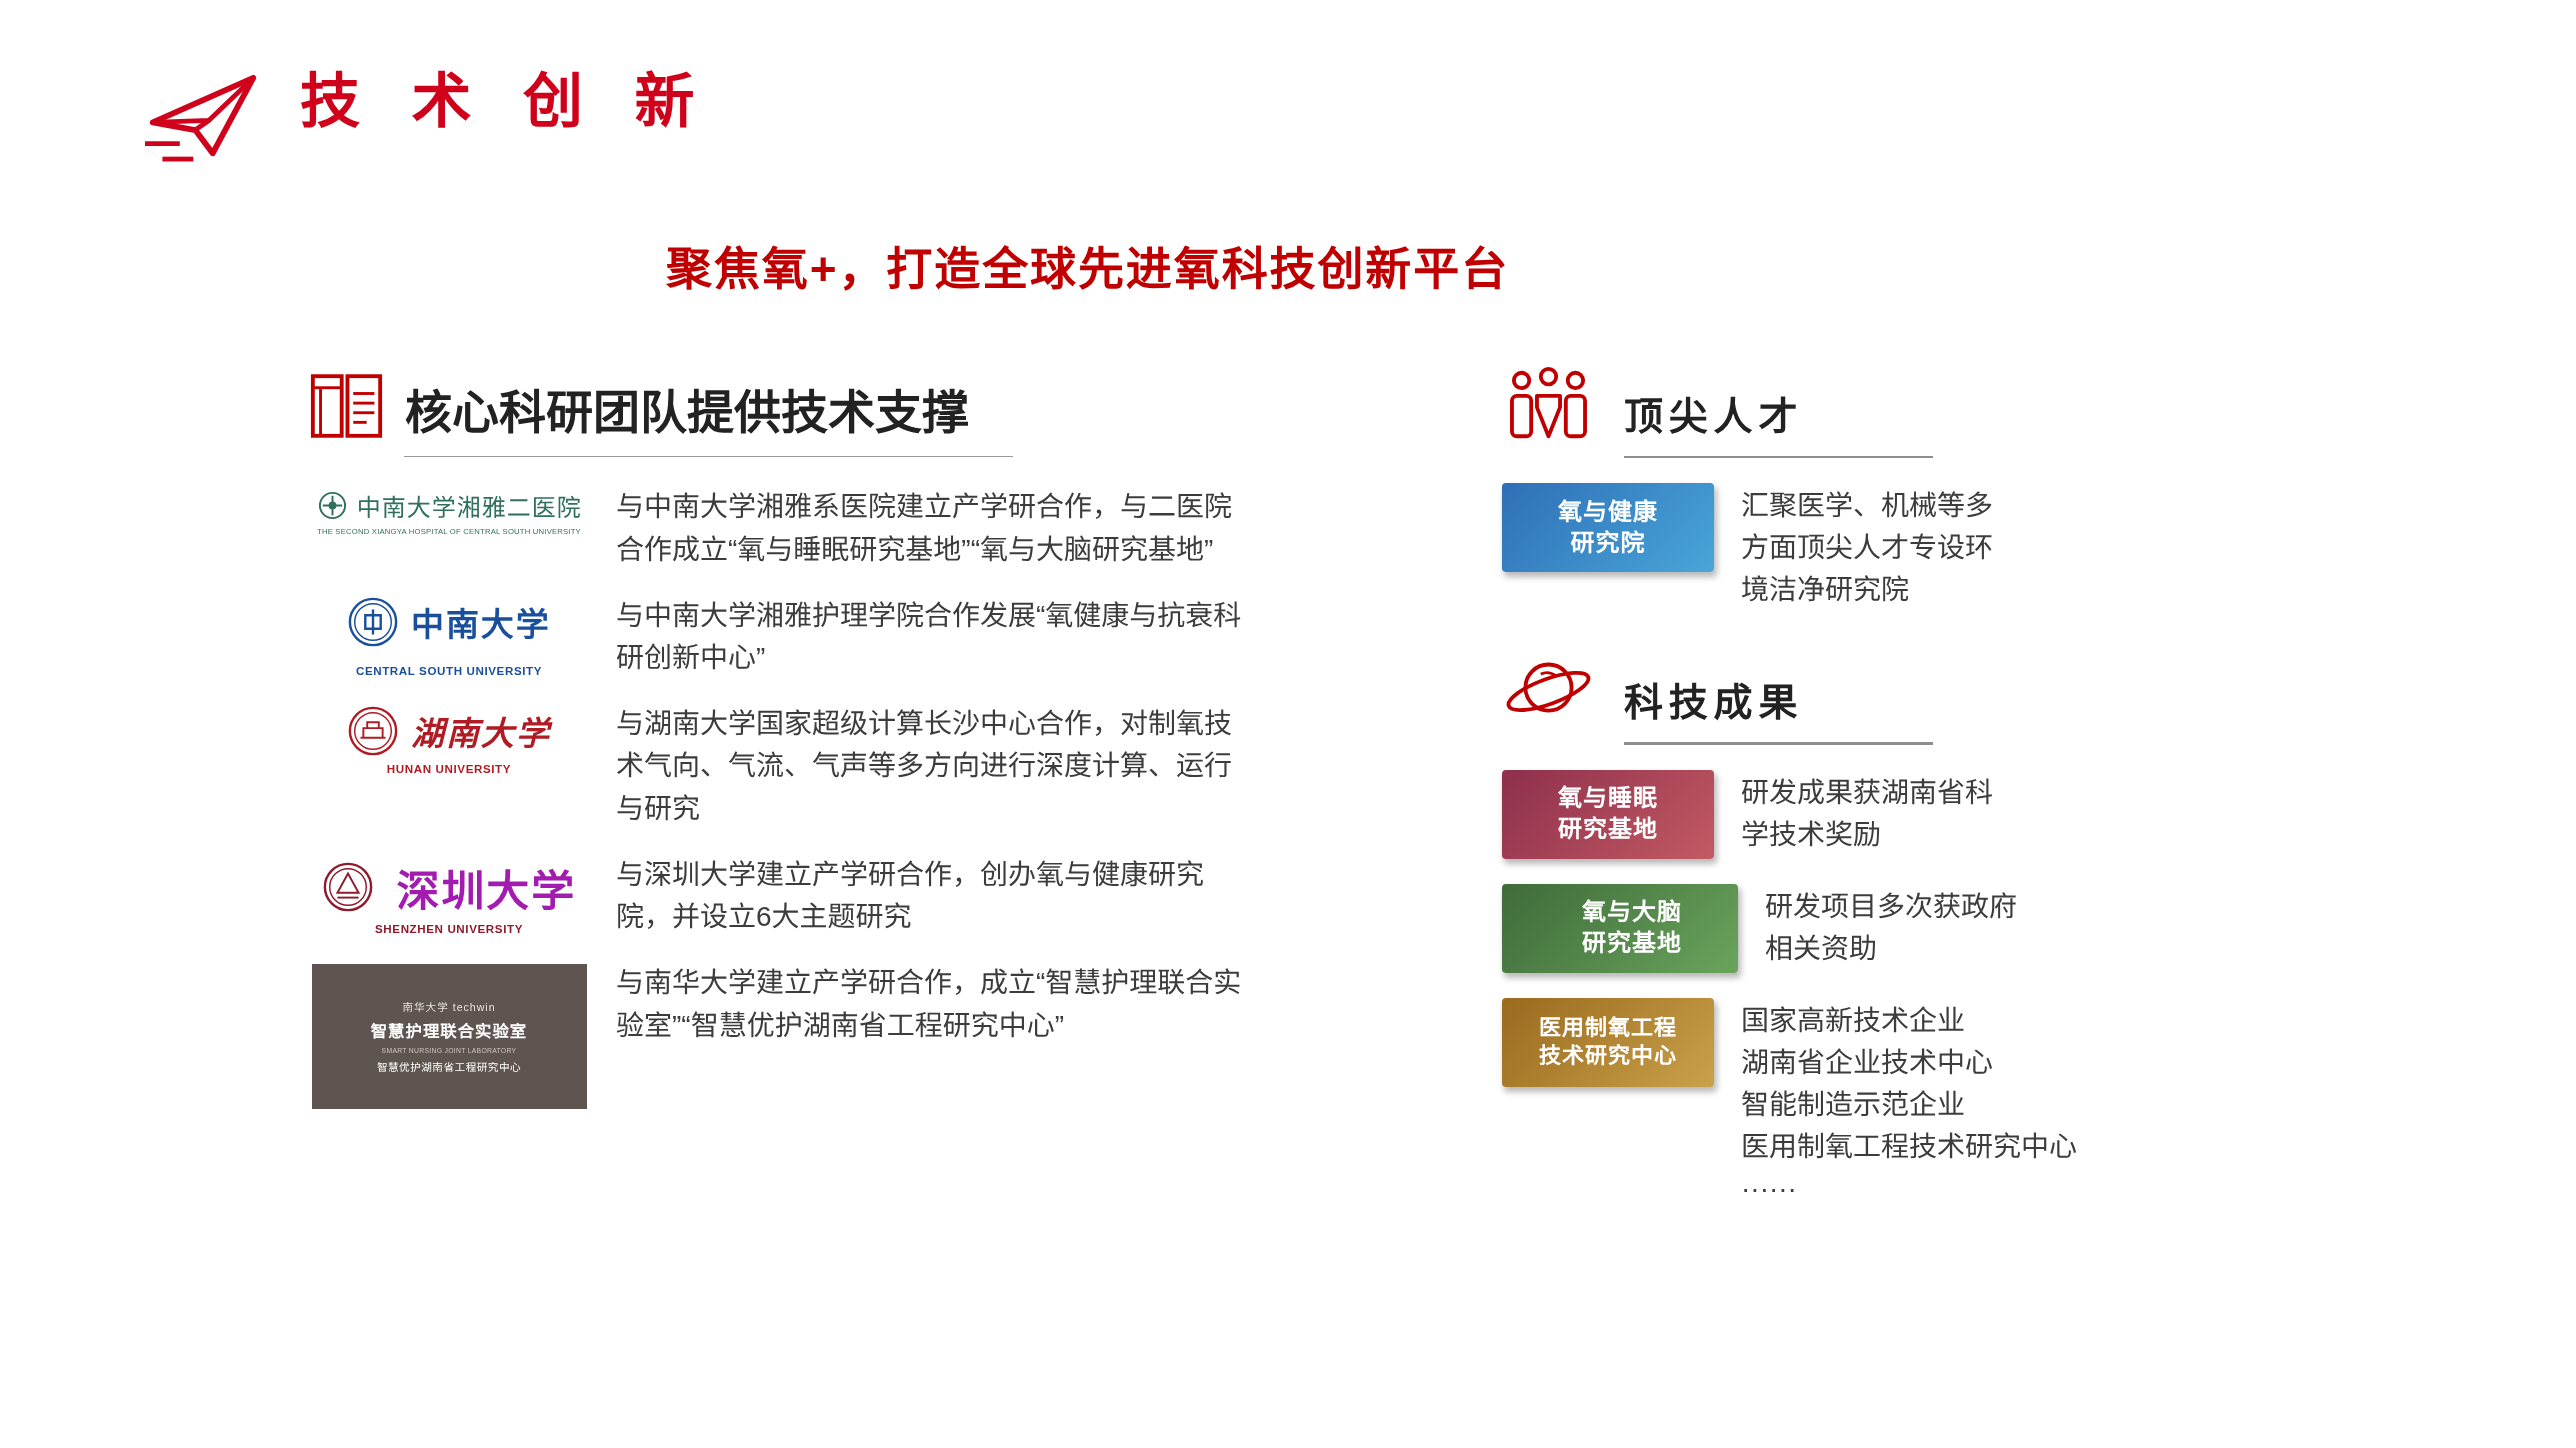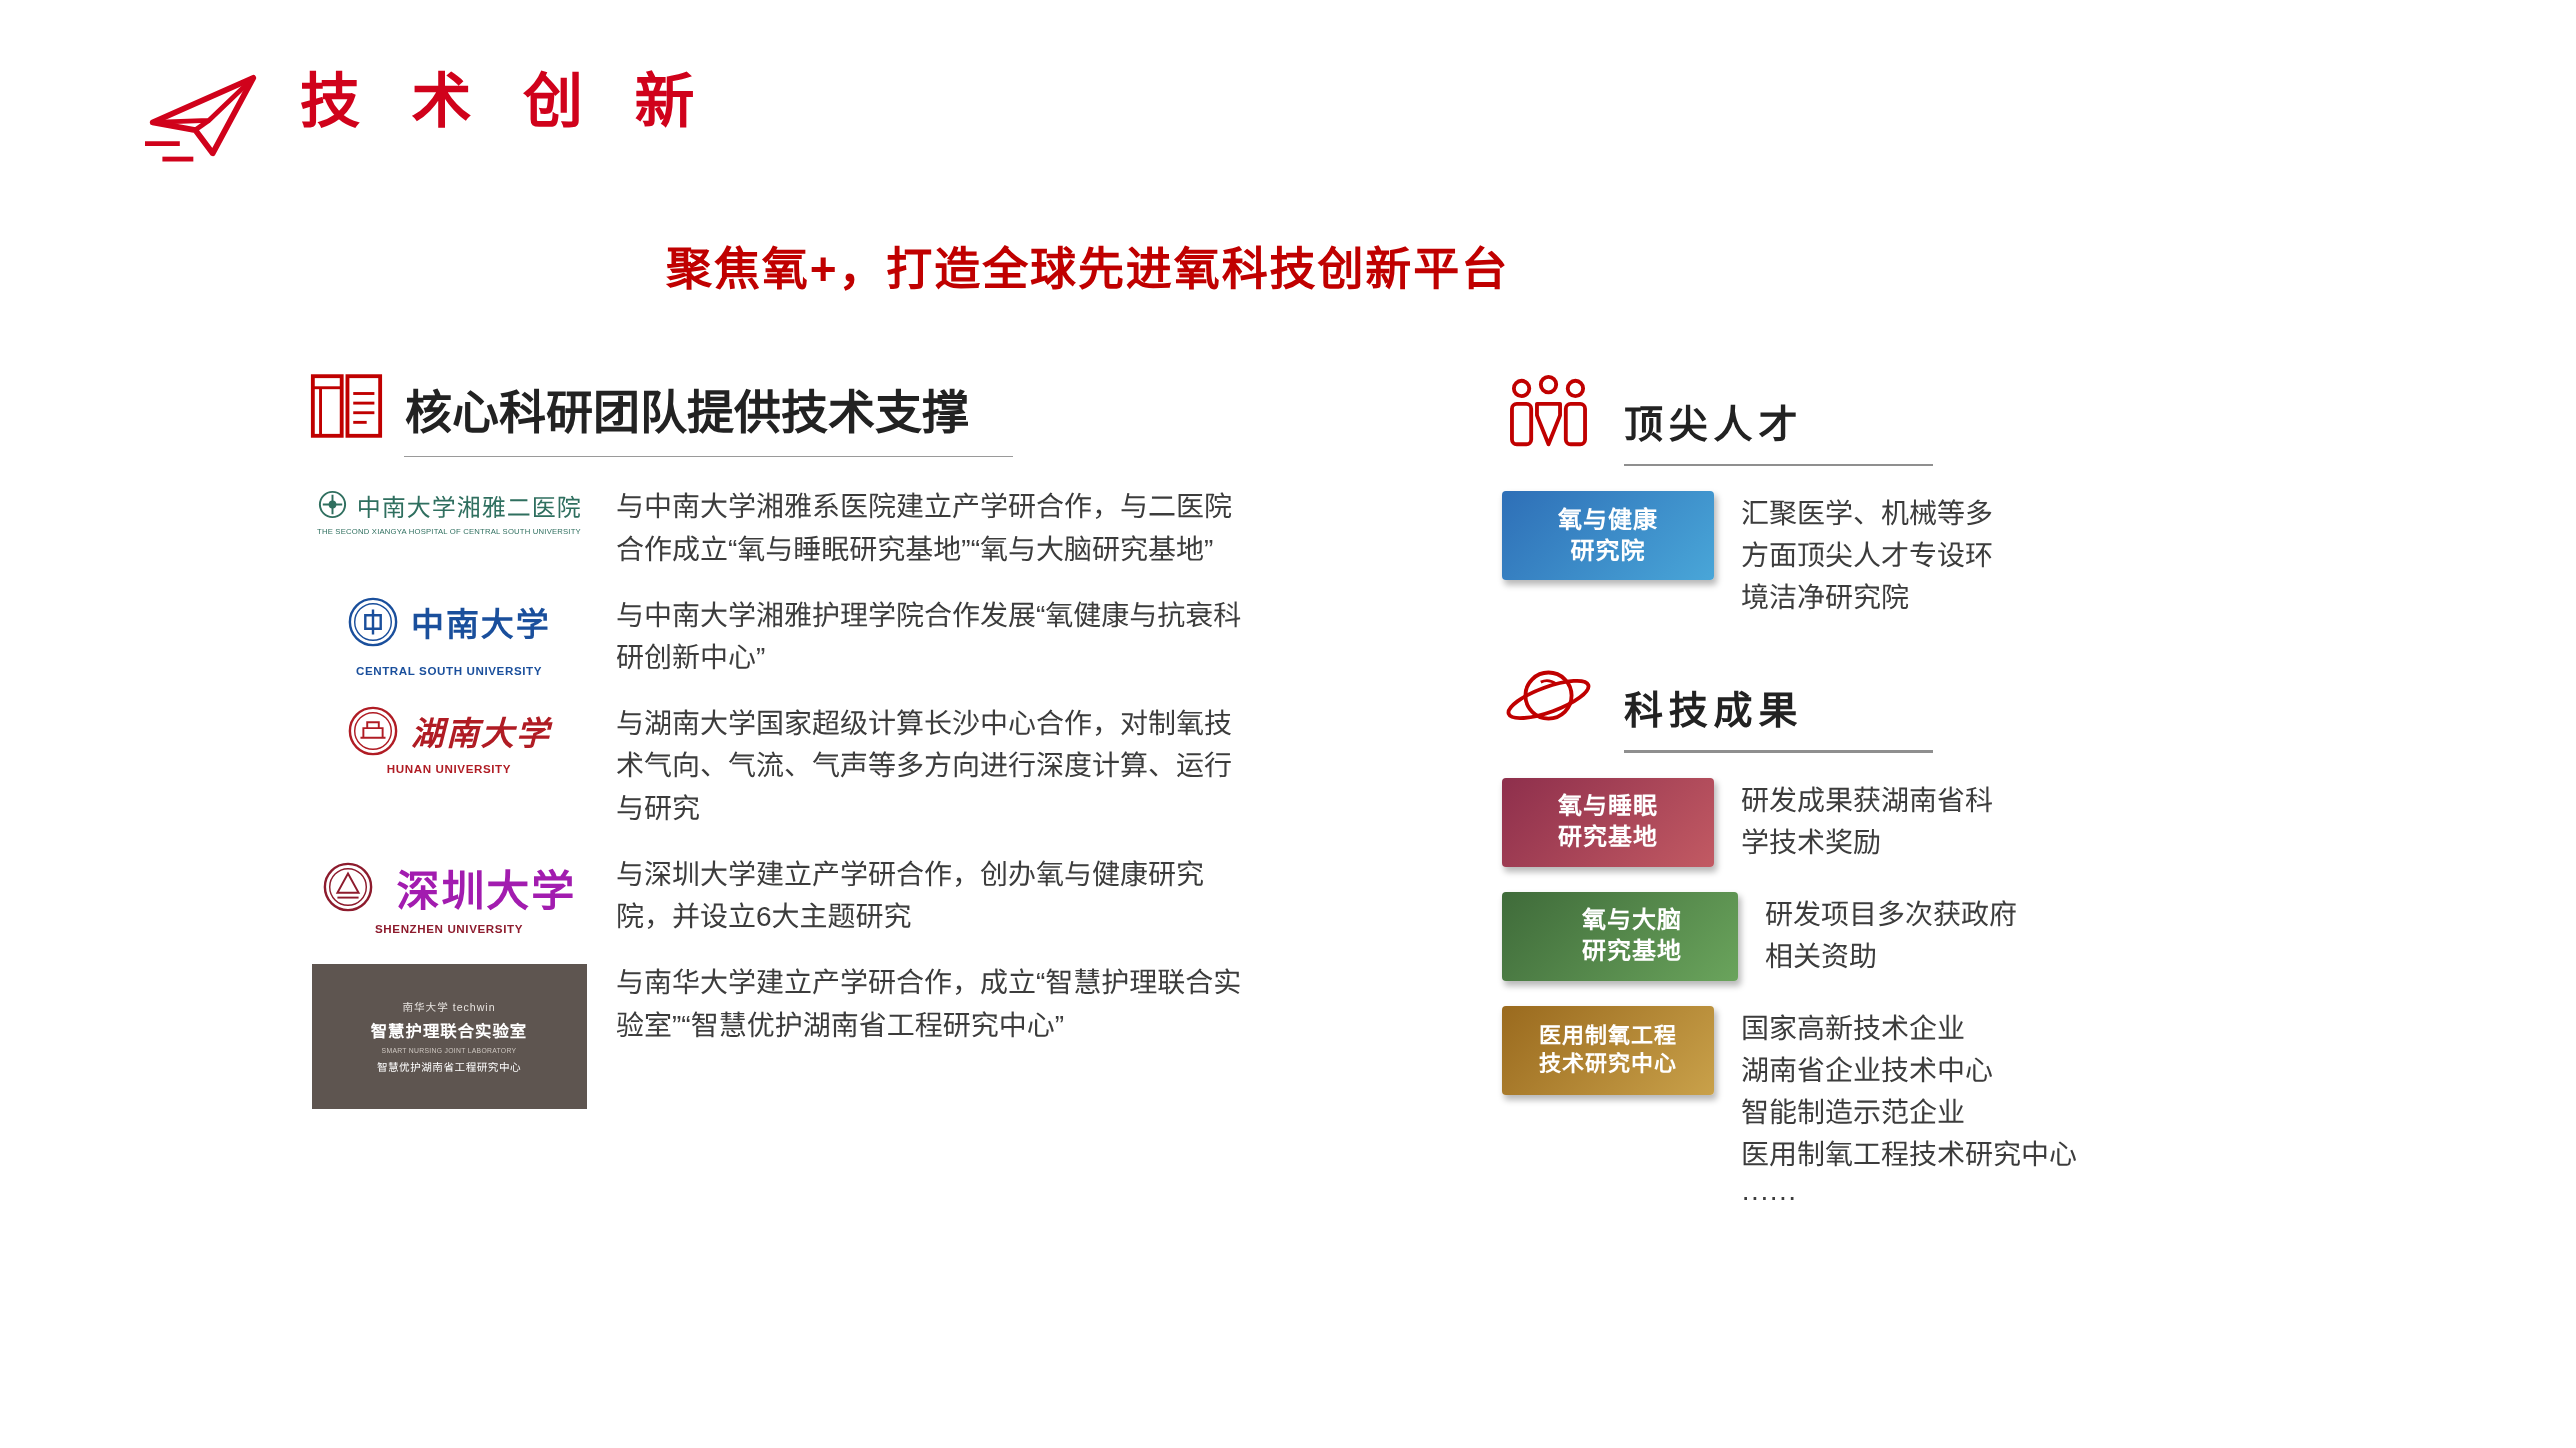--- a/index.html
+++ b/index.html
@@ -103,21 +103,21 @@
   .partner-text {
     font-size: 28px;
     line-height: 1.52;
     color: #3c3c3c;
     padding-top: 3.9px;
     max-width: 637px;
   }
 
   
   .logo-xy2 { display:flex; flex-direction:column; align-items:center; }
-  .logo-xy2 .mainline { display:flex; gap:7.7px; }
+  .logo-xy2 .mainline { display:flex; align-items:center; gap:7.7px; }
   .logo-xy2 .cn { font-size: 24px; color:#2f6f5f; font-family:"Liberation Serif", serif; letter-spacing:1px; }
   .logo-xy2 .en { font-size: 7.7px; color:#2f6f5f; letter-spacing:0.2px; margin-top:3.9px; }
 
   .logo-csu { display:flex; flex-direction:column; align-items:center; }
   .logo-csu .mainline { display:flex; align-items:center; gap:11.6px; }
   .logo-csu .cn { font-size: 33px; color:#1a4f9c; font-weight:bold; font-family:"Liberation Serif", serif; letter-spacing:1.9px;}
   .logo-csu .en { font-size: 11.6px; color:#1a4f9c; letter-spacing:0.6px; margin-top:16px; font-weight:bold;}
 
   .logo-hnu { display:flex; flex-direction:column; align-items:center; }
   .logo-hnu .mainline { display:flex; align-items:center; gap:11.6px; }
@@ -141,21 +141,21 @@
   }
   .logo-lab .toprow { font-size: 10.6px; color:#e8e4e0; letter-spacing:1px; }
   .logo-lab .t1 { font-size: 16.4px; color:#ffffff; font-weight:bold; letter-spacing:1px;}
   .logo-lab .t2 { font-size: 6.8px; color:#cfc8c2; letter-spacing:0.3px;}
   .logo-lab .t3 { font-size: 10.6px; color:#ffffff; letter-spacing:0.5px;}
 
   
   .right-col {
     position: absolute;
     left: 1502px;
-    top: 375px;
+    top: 367px;
     width: 869px;
   }
   .r-section { margin-bottom: 29px; }
   .r-head {
     display: flex;
     align-items: flex-end;
     gap: 29px;
   }
   .r-head .r-icon { width: 93px; height: 75px; flex: none; }
   .r-head .r-title {

